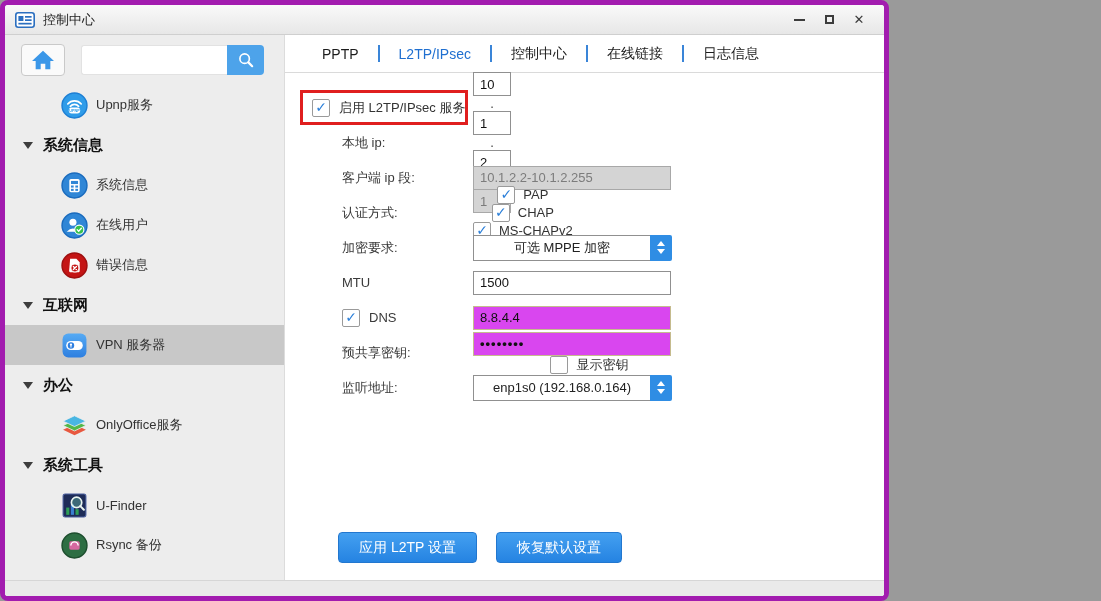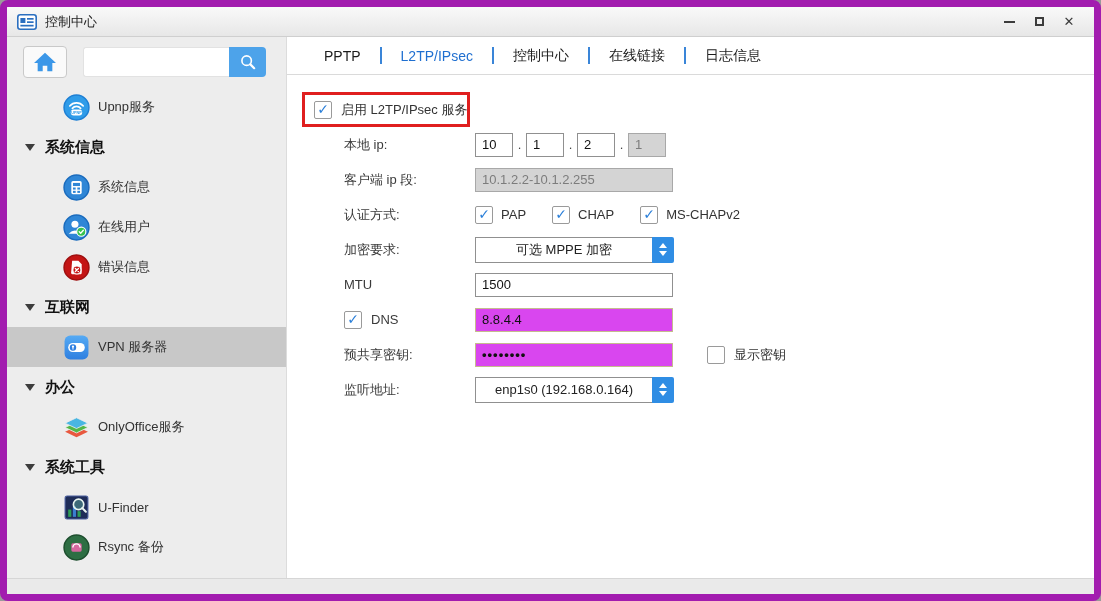--- a/index.html
+++ b/index.html
@@ -1,18 +1,18 @@
 <!DOCTYPE html>
 <html><head>
 <meta charset="utf-8">
 <style>
   * { margin:0; padding:0; box-sizing:border-box; }
   body { background:#9a9a9a; font-family:"Liberation Sans","DejaVu Sans",sans-serif; }
-  .window{ position:relative; width:1101px; height:601px; background:#fff;
-    border:7px solid #a21caf; border-radius:8px; overflow:hidden; }
+  .window{ position:relative; width:889px; height:601px; background:#fff;
+    border:5px solid #a21caf; border-radius:8px; overflow:hidden; }
 
   
   .titlebar{ height:30px; background:linear-gradient(#f9f9f9,#e7e7e7);
     border-bottom:1px solid #cfcfcf; display:flex; align-items:center; padding:0 10px; }
   .app-icon{ width:20px; height:16px; margin-right:8px; display:inline-flex; }
   .win-title{ font-size:13px; color:#222; }
   .win-controls{ margin-left:auto; display:flex; align-items:center; gap:16px; padding-right:8px; }
   .wc{ display:inline-flex; align-items:center; justify-content:center; width:14px; height:14px; cursor:pointer; }
   .wc-min i{ display:block; width:11px; height:0; border-bottom:2.5px solid #3c3c3c; }
   .wc-max i{ display:block; width:9px; height:9px; border:2px solid #3c3c3c; }
@@ -57,21 +57,21 @@
 
   
   .cb{ width:18px; height:18px; background:#fff; border:1px solid #9a9a9a; border-radius:2px;
     display:inline-flex; align-items:center; justify-content:center; cursor:pointer; flex:none; }
   .cb .mark{ color:#2b7fd9; font-size:14px; font-weight:bold; line-height:1; transform:translateY(-1px); }
 
   
   .form{ }
   .f-row{ height:35px; display:flex; align-items:center; padding-left:57px; }
   .f-label{ width:131px; font-size:13px; color:#3a3a3a; display:flex; align-items:center; gap:9px; }
-  .f-field{ display:flex; align-items:center; }
+  .f-field{ display:flex; align-items:center;flex-direction:column; }
   .ti{ height:24px; border:1px solid #909090; background:#fff; font-size:13px; color:#111;
     padding:0 6px; outline:none; font-family:inherit; }
   .ti.w200{ width:198px; }
   .oct{ width:38px; }
   .oct.disabled, .ti.disabled{ background:#d4d4d4; border-color:#a8a8a8; color:#7c7c7c; }
   .dot{ width:13px; text-align:center; color:#444; font-size:13px; }
   .ti.yellow{ background:#d946ef; border-color:#c5bb8d; }
   .ti.pwd{ letter-spacing:1px; font-weight:bold; }
   .auth-item{ display:flex; align-items:center; margin-right:26px; }
   .auth-item .lbl{ font-size:13px; color:#333; margin-left:8px; }
@@ -383,17 +383,21 @@
               <span class="select-value">enp1s0 (192.168.0.164)</span>
               <span class="spin">
                   <i class="up"></i>
                   <i class="dn"></i>
                 </span>
             </div>
           </div>
         </div>
       </div>
 
+      <div class="btn-row">
+        <button class="btn">应用 L2TP 设置</button>
+        <button class="btn">恢复默认设置</button>
+      </div>
     </main>
   </div>
 
   <div class="footer-strip"></div>
 </div>
 
 </body></html>

